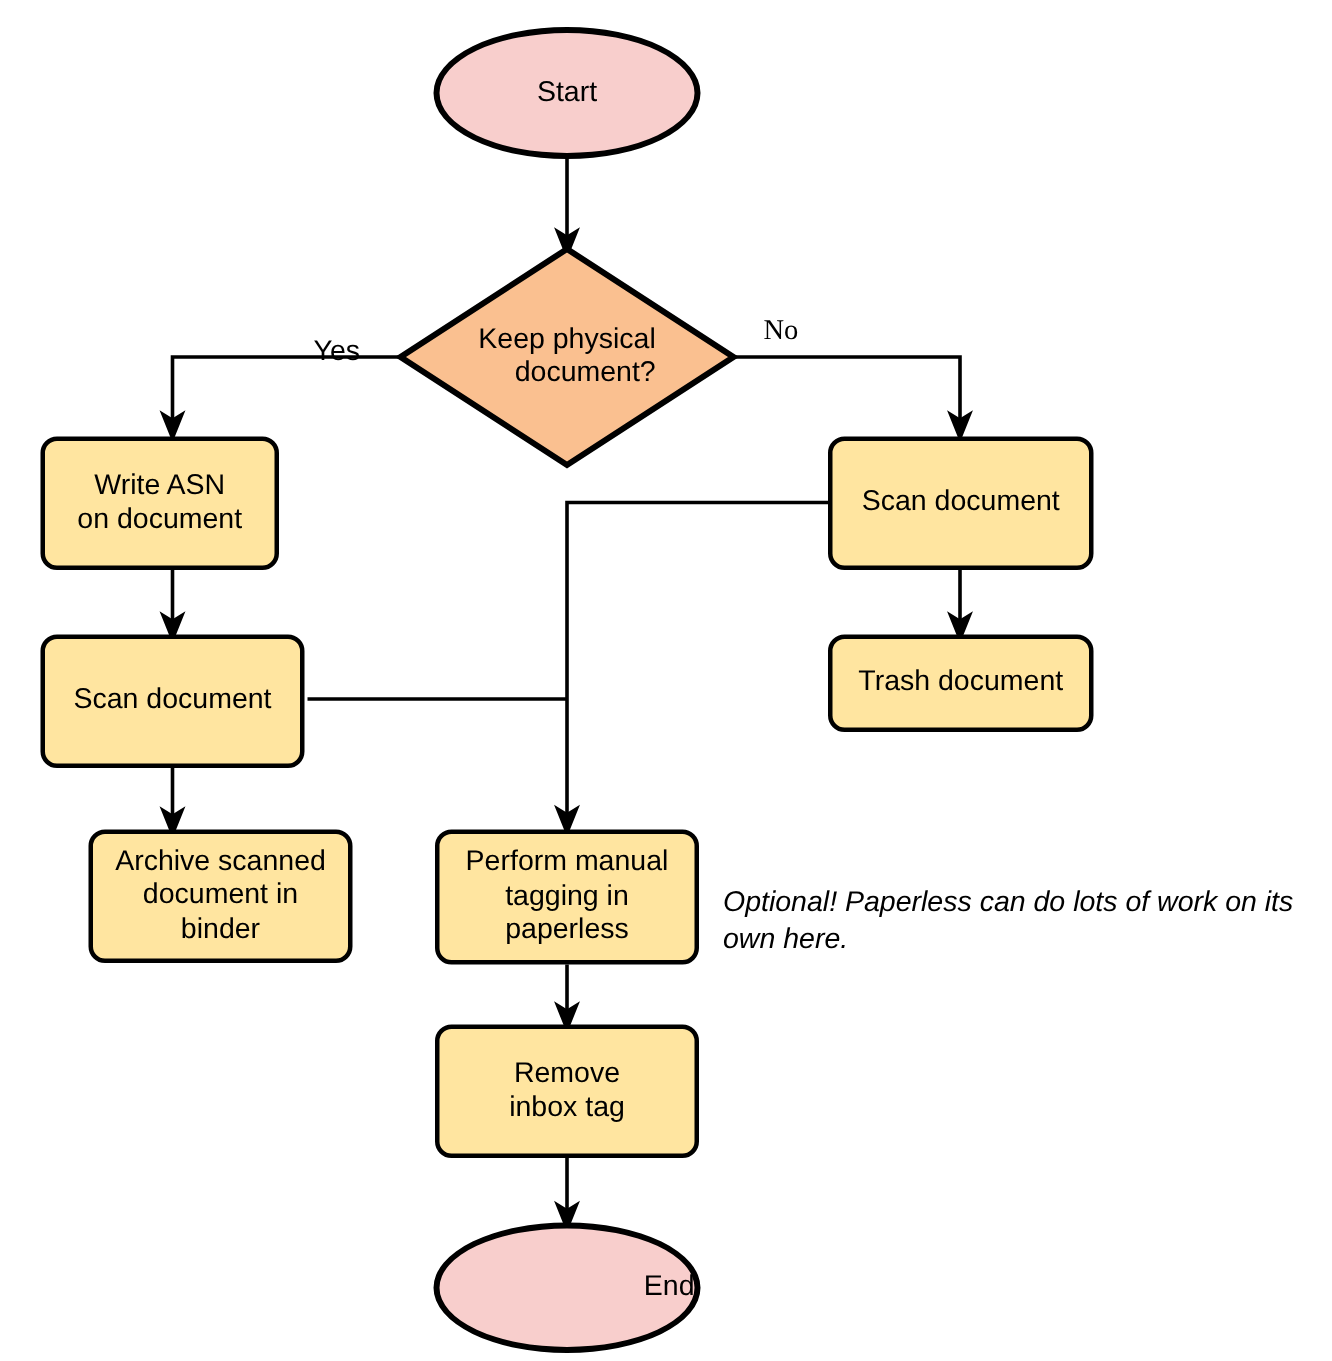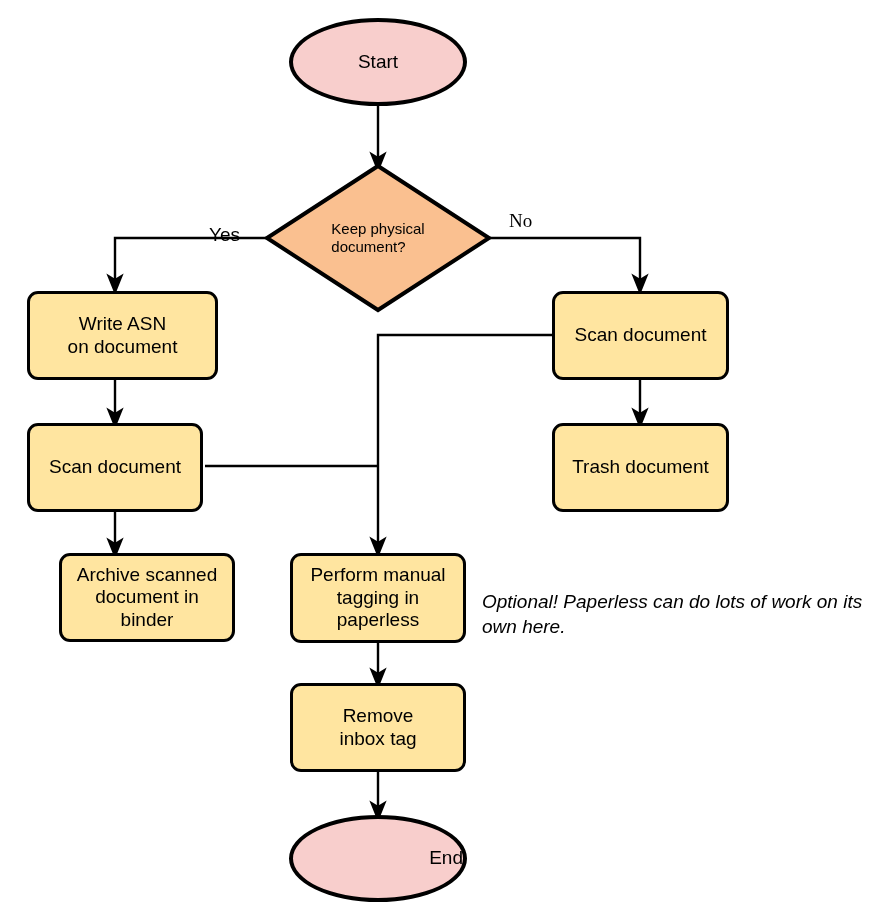--- a/index.html
+++ b/index.html
@@ -49,23 +49,23 @@
     border-radius: 50%;
     background: #f8cecc;
   }
   .node.decision {
     background: transparent;
     border: none;
   }
   .decision-label {
     position: relative;
     z-index: 3;
-    font-size: 15px;
+    font-size: 19px;
     line-height: 1.18;
-    text-align: left;
+    text-align: right;
     white-space: pre-line;
   }
   .edge-label {
     position: absolute;
     font-size: 19px;
     color: #000000;
     z-index: 3;
     background: transparent;
   }
   .note {
@@ -121,40 +121,40 @@
   </div>
 
   <div class="node decision" style="left:267px; top:166px; width:222px; height:144px;">
     <span class="decision-label">Keep physical
 document?</span>
   </div>
 
   <div class="edge-label" style="left:209px; top:224px;">Yes</div>
   <div class="edge-label" style="left:509px; top:210px;font-family:Liberation Serif, serif;">No</div>
 
-  <div class="node process" style="left:27px; top:291px; width:191px; height:89px;">
+  <div class="node process" style="left:27px; top:291px; width:159px; height:89px;">
     <span>Write ASN
 on document</span>
   </div>
 
   <div class="node process" style="left:27px; top:423px; width:176px; height:89px;">
     <span>Scan document</span>
   </div>
 
   <div class="node process" style="left:27px; top:553px; width:176px; height:89px;margin-left:32px;">
     <span>Archive scanned
 document in
 binder</span>
   </div>
 
   <div class="node process" style="left:552px; top:291px; width:177px; height:89px;">
     <span>Scan document</span>
   </div>
 
-  <div class="node process" style="left:552px; top:423px; width:177px; height:89px;justify-content:center;">
+  <div class="node process" style="left:552px; top:423px; width:177px; height:65px;justify-content:center;">
     <span>Trash document</span>
   </div>
 
   <div class="node process" style="left:290px; top:553px; width:176px; height:90px;">
     <span>Perform manual
 tagging in
 paperless</span>
   </div>
 
   <div class="node process" style="left:290px; top:683px; width:176px; height:89px;">

